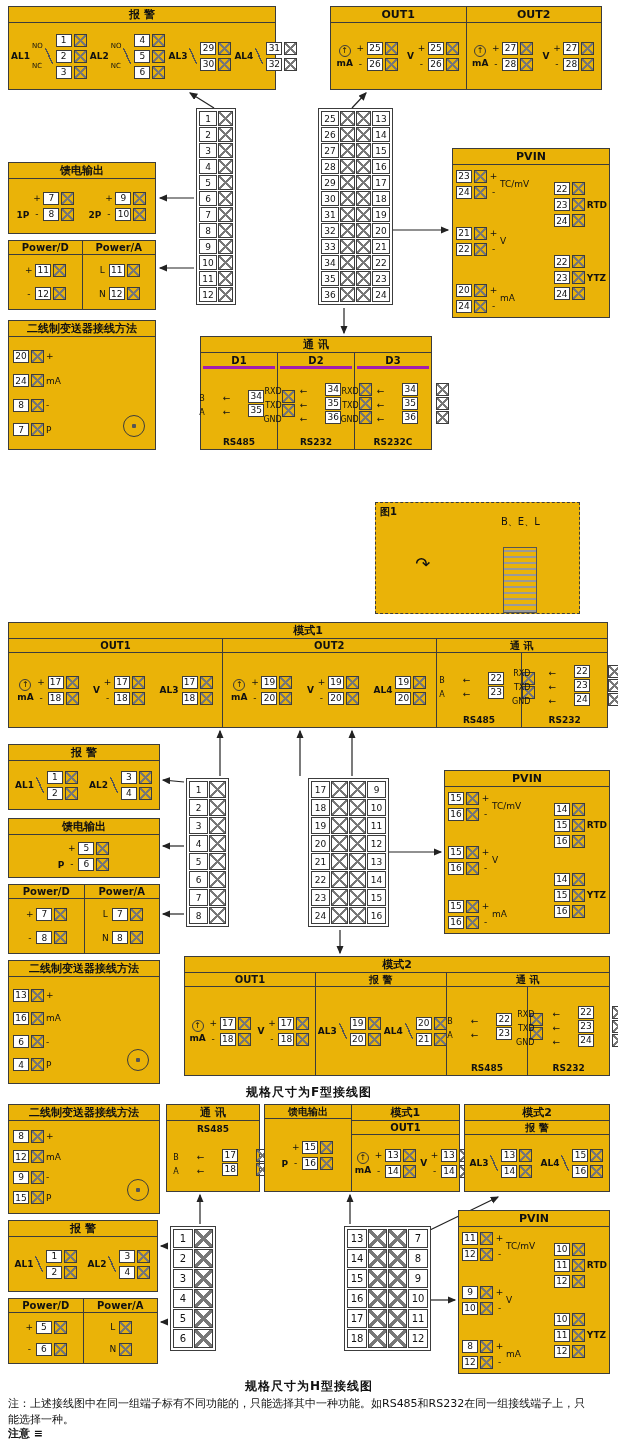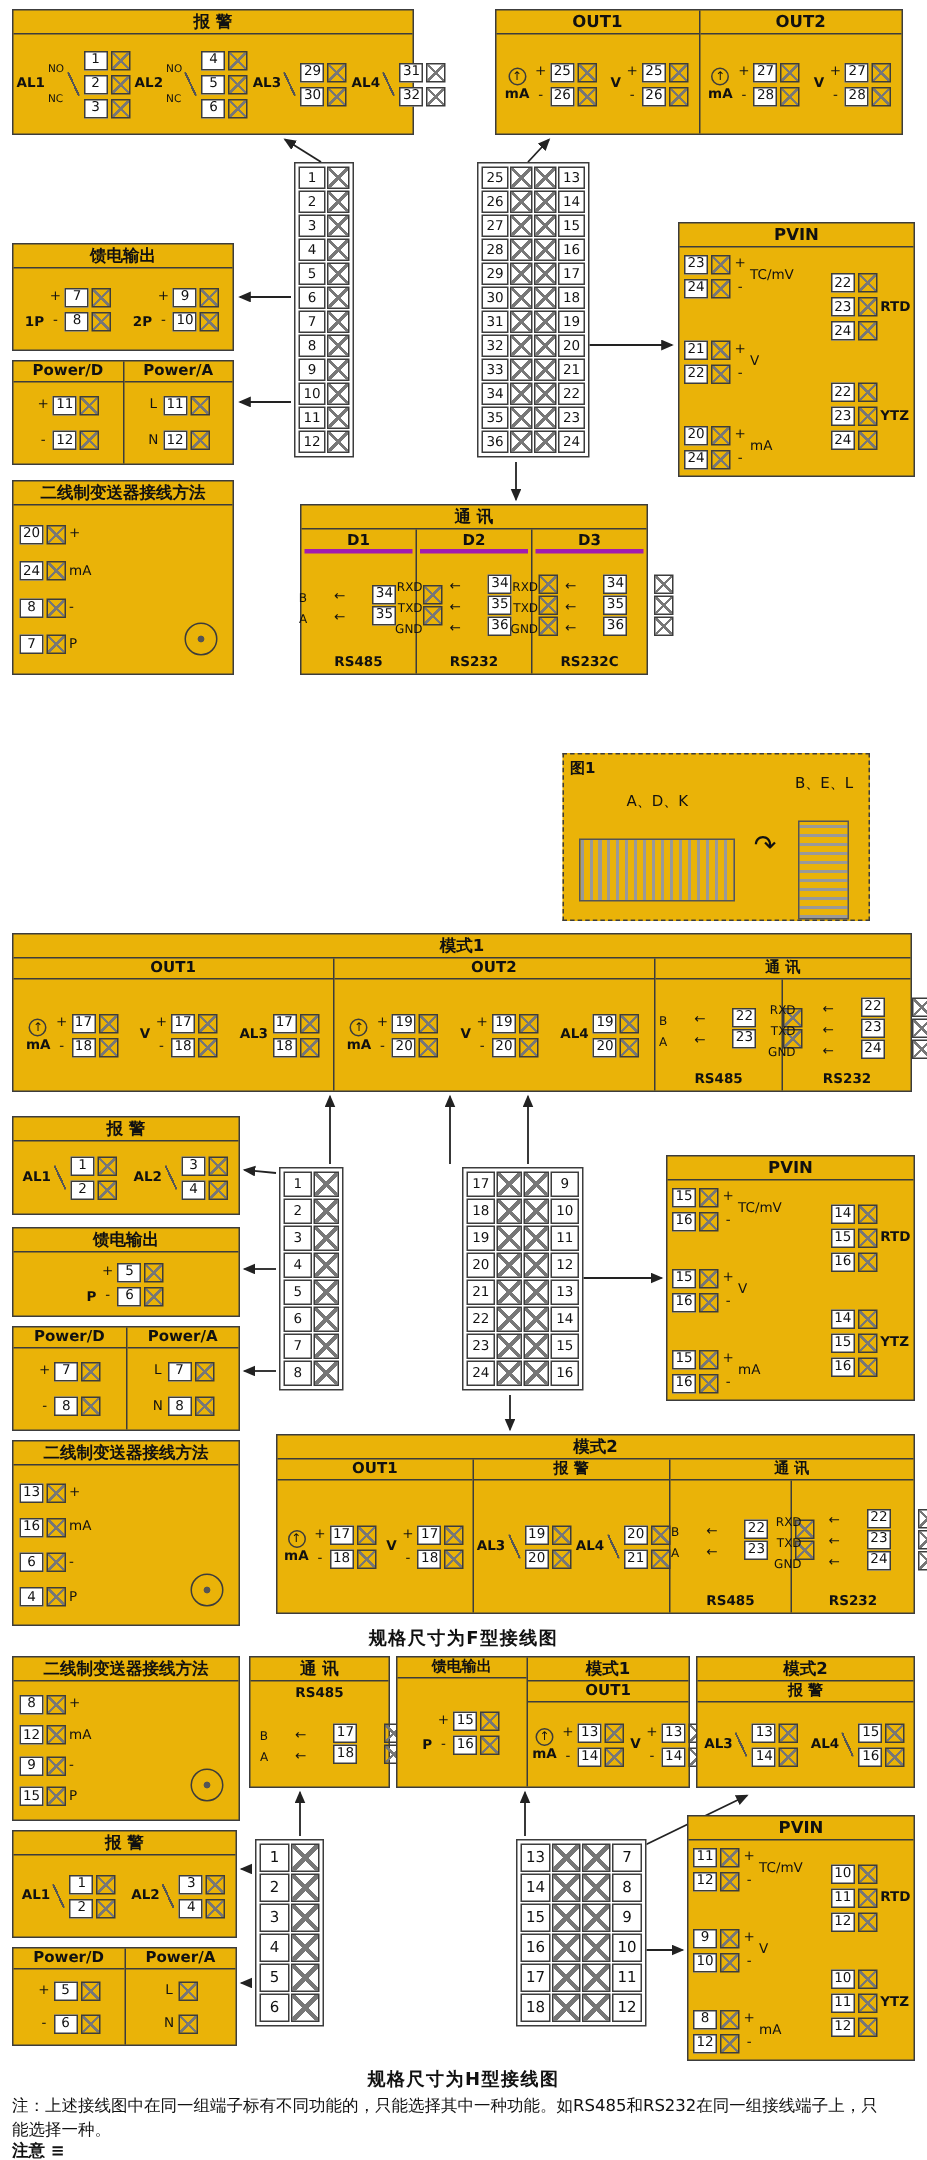--- a/index.html
+++ b/index.html
@@ -652,24 +652,20 @@
                 <span class="tsq"></span>
               </div>
             </div>
             <div class="cproto">RS232C</div>
           </div>
         </div>
       </div>
       <div class="box dashed" style="left: 375px; top: 502px; width: 205px; height: 112px; position: absolute;">
         <div class="fig1title">图1</div>
         <div class="fig1body">
-          <div class="fig1grp">
-            <div class="fig1lab">A、D、K</div>
-            <div class="hstrip"></div>
-          </div>
           <div class="rotarrow"></div>
           <div class="fig1grp">
             <div class="fig1lab">B、E、L</div>
             <div class="vstrip"></div>
           </div>
         </div>
       </div>
       <div class="box" style="left: 8px; top: 622px; width: 600px; height: 106px;">
         <div class="box-title">模式1</div>
         <div class="mrow">

